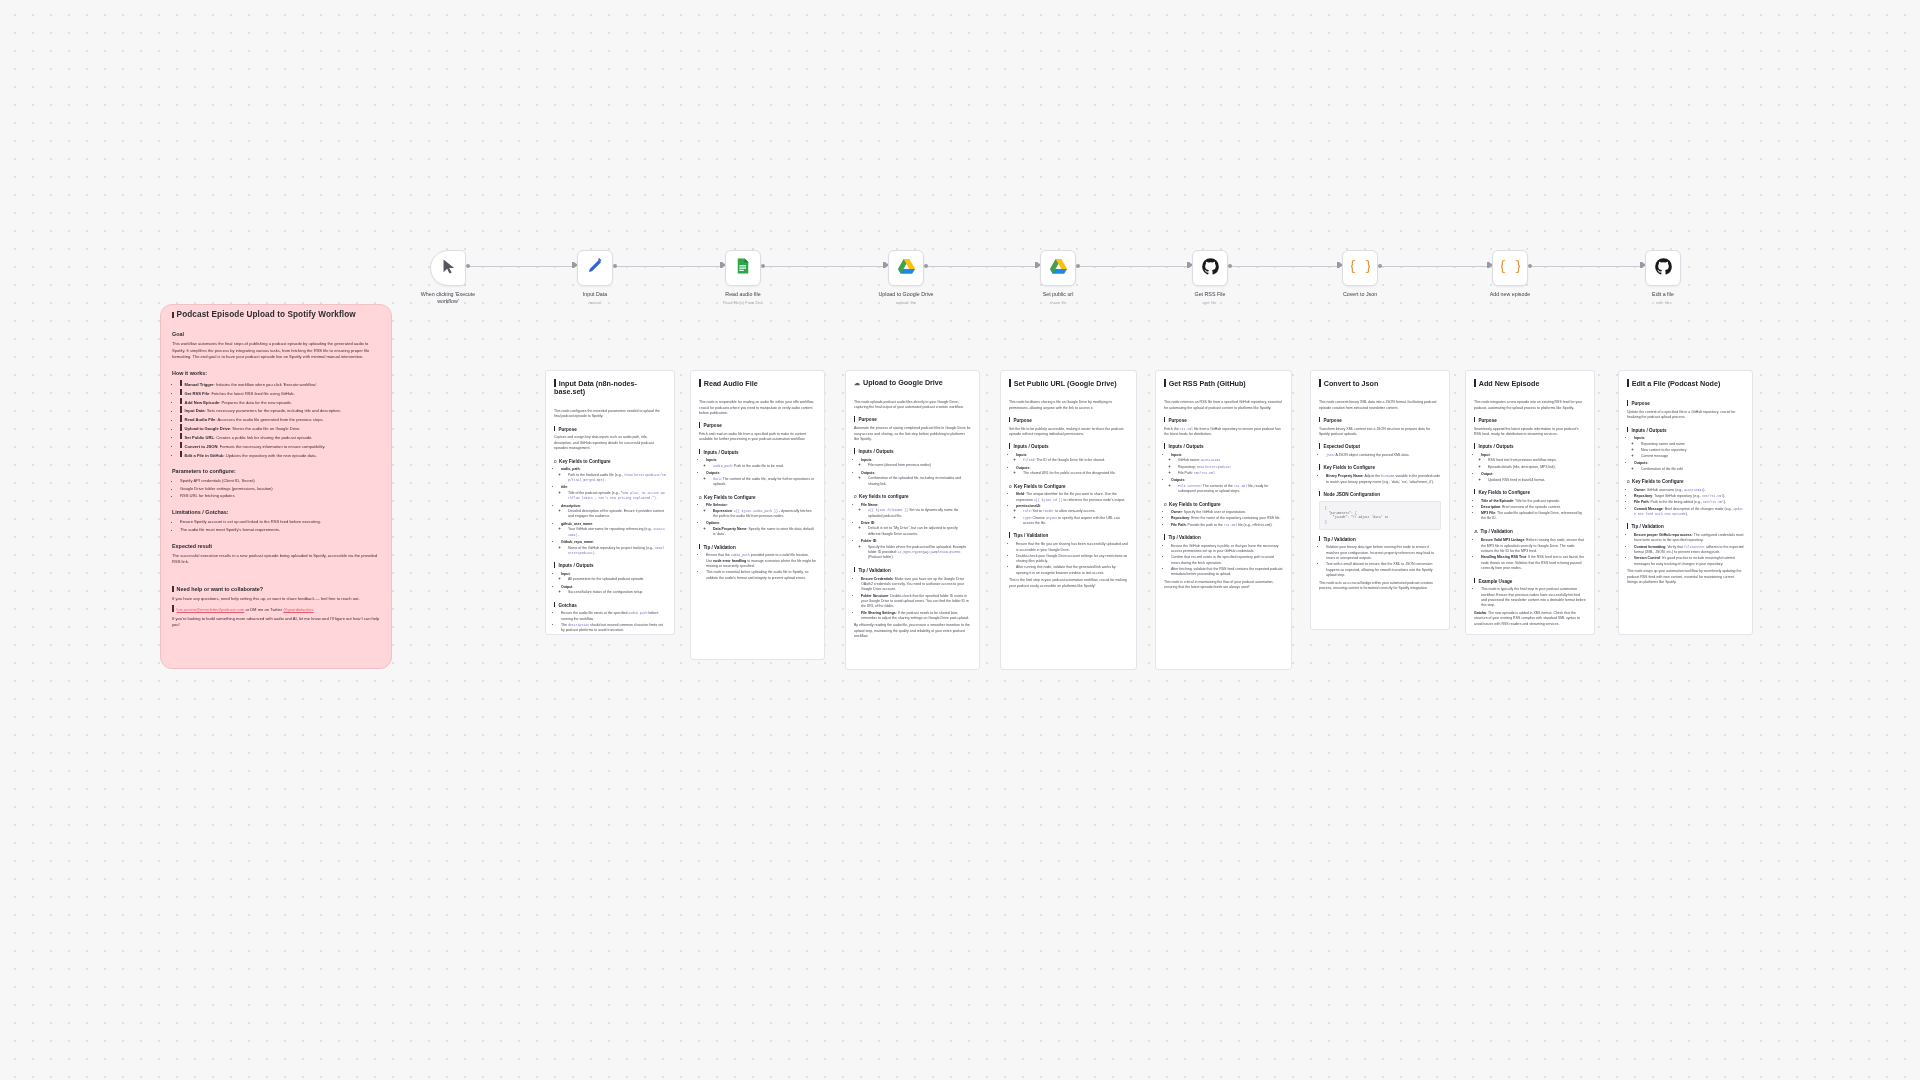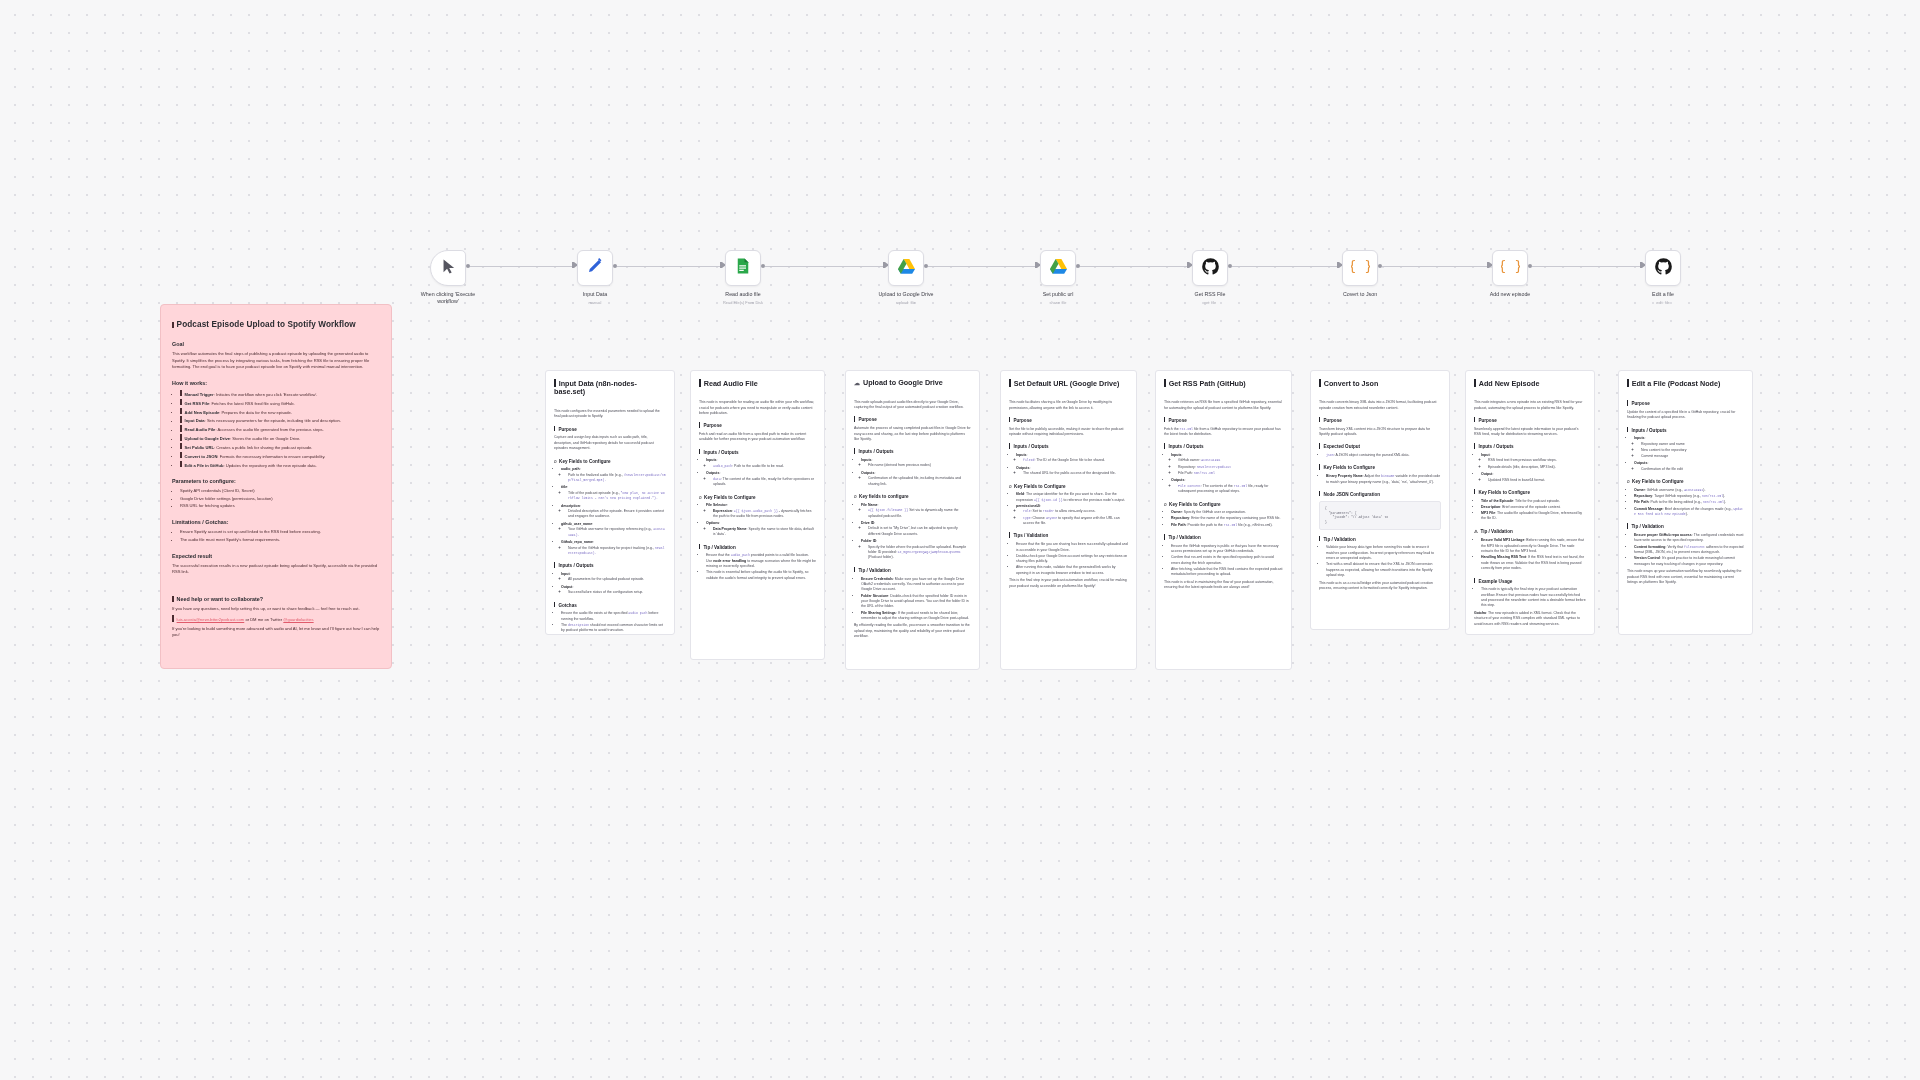--- a/index.html
+++ b/index.html
@@ -17,22 +17,22 @@
     background-size: 18px 18px;
     background-position: 6px 6px;
   }
   
   .sticky {
     position:absolute;
     left:160px; top:304px;
     width:232px; height:365px;
     background:#ffd6da;
     border:1px solid #f2c0c5;
-    border-radius:4px;
-    padding:14px 11px;
+    border-radius:12px;
+    padding:4px 11px;
     font-size:4.1px;
     line-height:1.5;
     color:#4a2b30;
     overflow:hidden;
   }
   .sticky h1 {
     font-size:8.2px; font-weight:700; color:#2b2b30;
     margin-bottom:9px; letter-spacing:.1px;
   }
   .sticky h2 {
@@ -387,21 +387,21 @@
   <h4 class="bar">Tip / Validation</h4>
   <ul id="ud-tips">
       <li><b>Ensure Credentials</b>: Make sure you have set up the Google Drive OAuth2 credentials correctly. You need to authorize access to your Google Drive account.</li>
       <li><b>Folder Structure</b>: Double-check that the specified folder ID exists in your Google Drive to avoid upload errors. You can find the folder ID in the URL of the folder.</li>
       <li><b>File Sharing Settings</b>: If the podcast needs to be shared later, remember to adjust the sharing settings on Google Drive post-upload.</li>
     </ul>
   <p>By efficiently reading the audio file, you ensure a smoother transition to the upload step, maintaining the quality and reliability of your entire podcast workflow.</p>
 </div>
 
 <div class="card" style="left:1000px; top:370px; width:137px; height:300px;">
-  <h3 class="bar">Set Default URL (Google Drive)</h3>
+  <h3 class="bar">Set Public URL (Google Drive)</h3>
   <p>This node facilitates sharing a file on Google Drive by modifying its permissions, allowing anyone with the link to access it.</p>
   <h4 class="bar">Purpose</h4>
   <p>Set the file to be publicly accessible, making it easier to share the podcast episode without requiring individual permissions.</p>
   <h4 class="bar">Inputs / Outputs</h4>
   <ul>
     <li><b>Inputs</b>:
       <ul>
           <li><span class="mono">fileId</span><span>: The ID of the Google Drive file to be shared.</span></li>
         </ul></li>
     <li><b>Outputs</b>:

